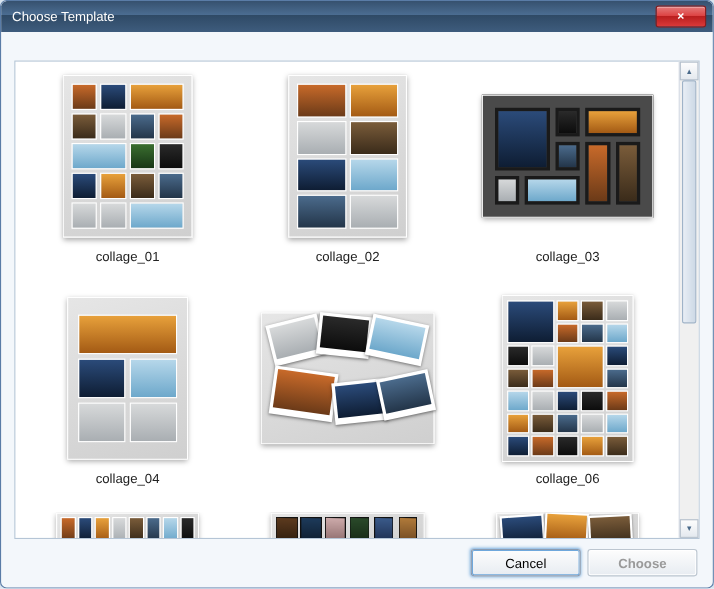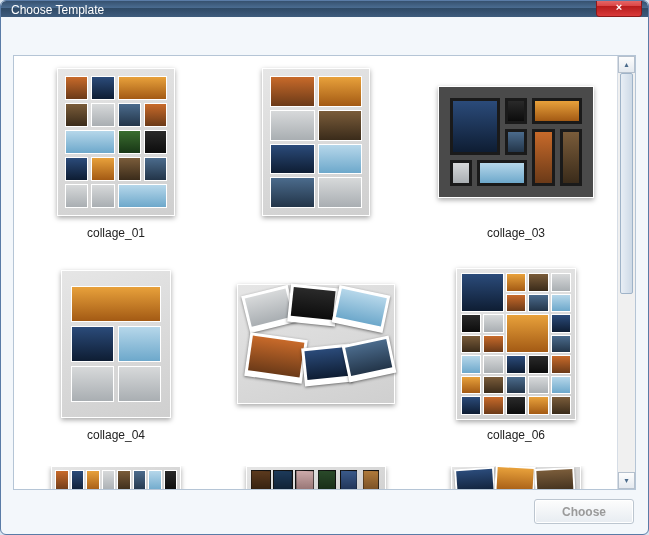--- a/index.html
+++ b/index.html
@@ -16,24 +16,24 @@
     position: relative;
     width: 649px;
     height: 535px;
     background: #f3f7fb;
     border: 1px solid #5a7ca7;
     border-radius: 6px;
     box-sizing: border-box;
     overflow: hidden;
   }
   .titlebar {
-    height: 16px;
+    height: 28px;
     background: linear-gradient(to bottom, #36516f 0%, #4b6d92 45%, #2f4a66 46%, #3e5c7d 100%);
     display: flex;
-    align-items: flex-end;
+    align-items: center;
     padding: 0 6px 0 10px;
     color: #fff;
     font-size: 12px;
     border-top-left-radius: 5px;
     border-top-right-radius: 5px;
     position: relative;
   }
   .titlebar .title-text { flex: 1; }
   .close-btn {
     width: 44px;
@@ -254,20 +254,21 @@
               <div class="cell c1"></div>
                 <div class="cell c5"></div>
               <div class="cell c3"></div>
                 <div class="cell c8"></div>
               <div class="cell c2"></div>
                 <div class="cell c7"></div>
               <div class="cell c9"></div>
                 <div class="cell c3"></div>
             </div>
           </div>
+          <div class="template-label">collage_02</div>
         </div>
 
         <div class="template-item t03">
           <div class="thumb">
             <div class="thumb-inner">
               <div class="cell a c2"></div>
               <div class="cell b c6"></div>
               <div class="cell c c5"></div>
               <div class="cell d c9"></div>
               <div class="cell e c1"></div>
@@ -406,18 +407,21 @@
       <div class="sb-track">
         <div class="sb-thumb"></div>
       </div>
       <div class="sb-btn bottom">
           <span>▾</span>
         </div>
     </div>
   </div>
 
   <div class="button-row">
+    <div class="btn default">
+        <span>Cancel</span>
+      </div>
     <div class="btn disabled">
         <span>Choose</span>
       </div>
   </div>
 
 </div>
 
 </body></html>

